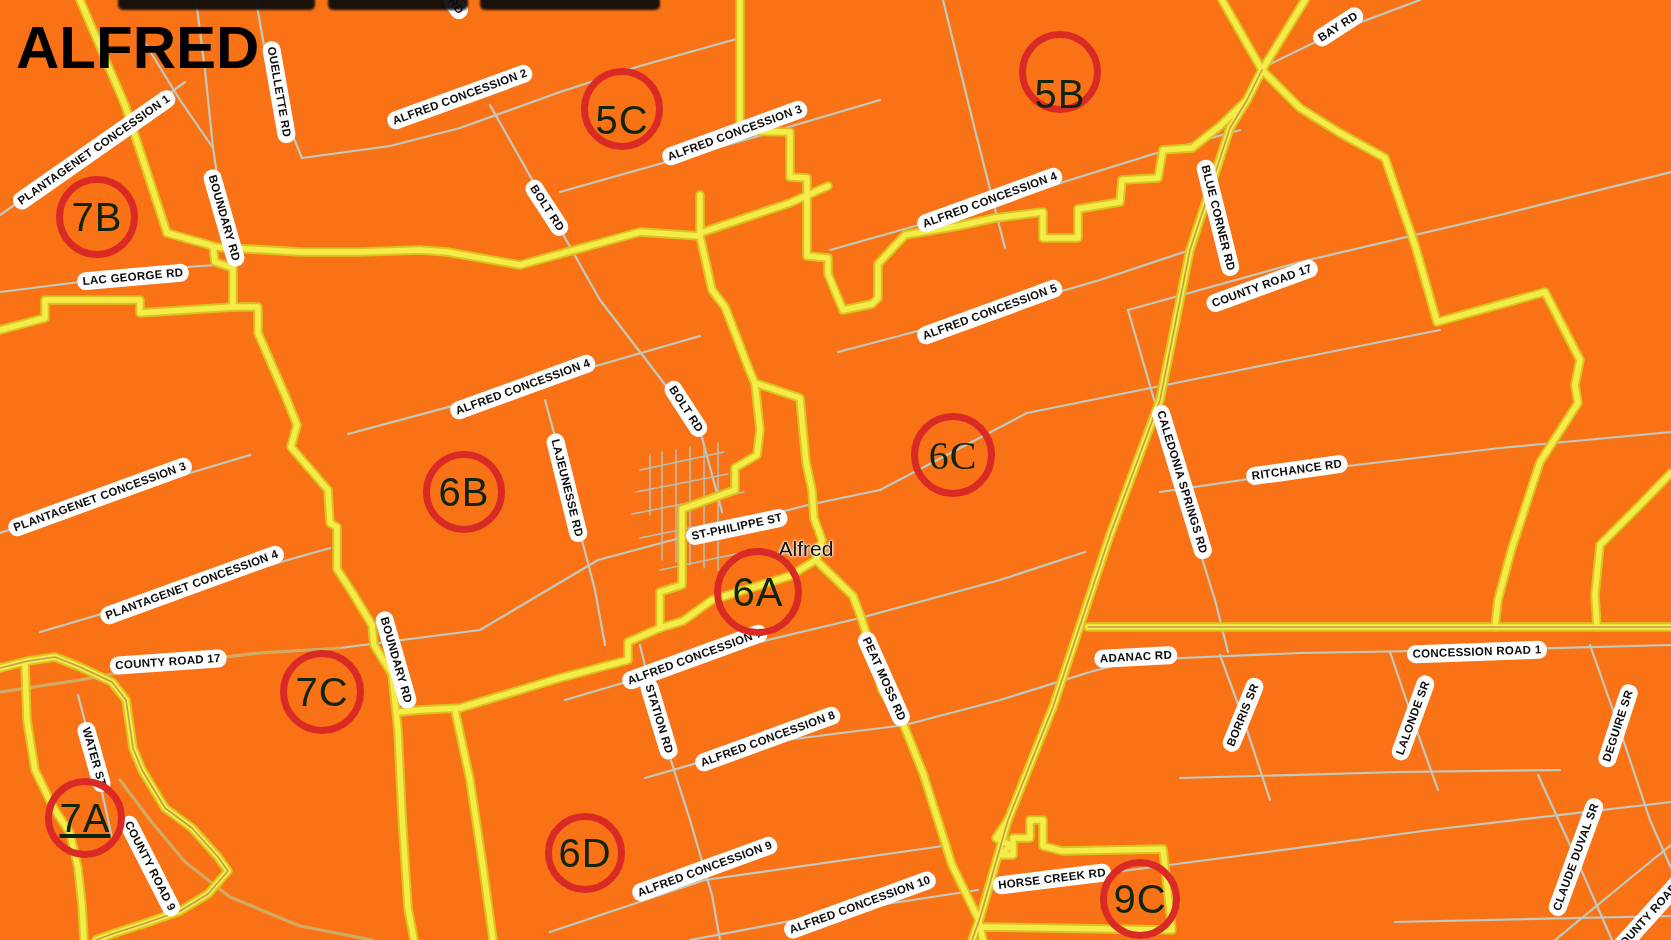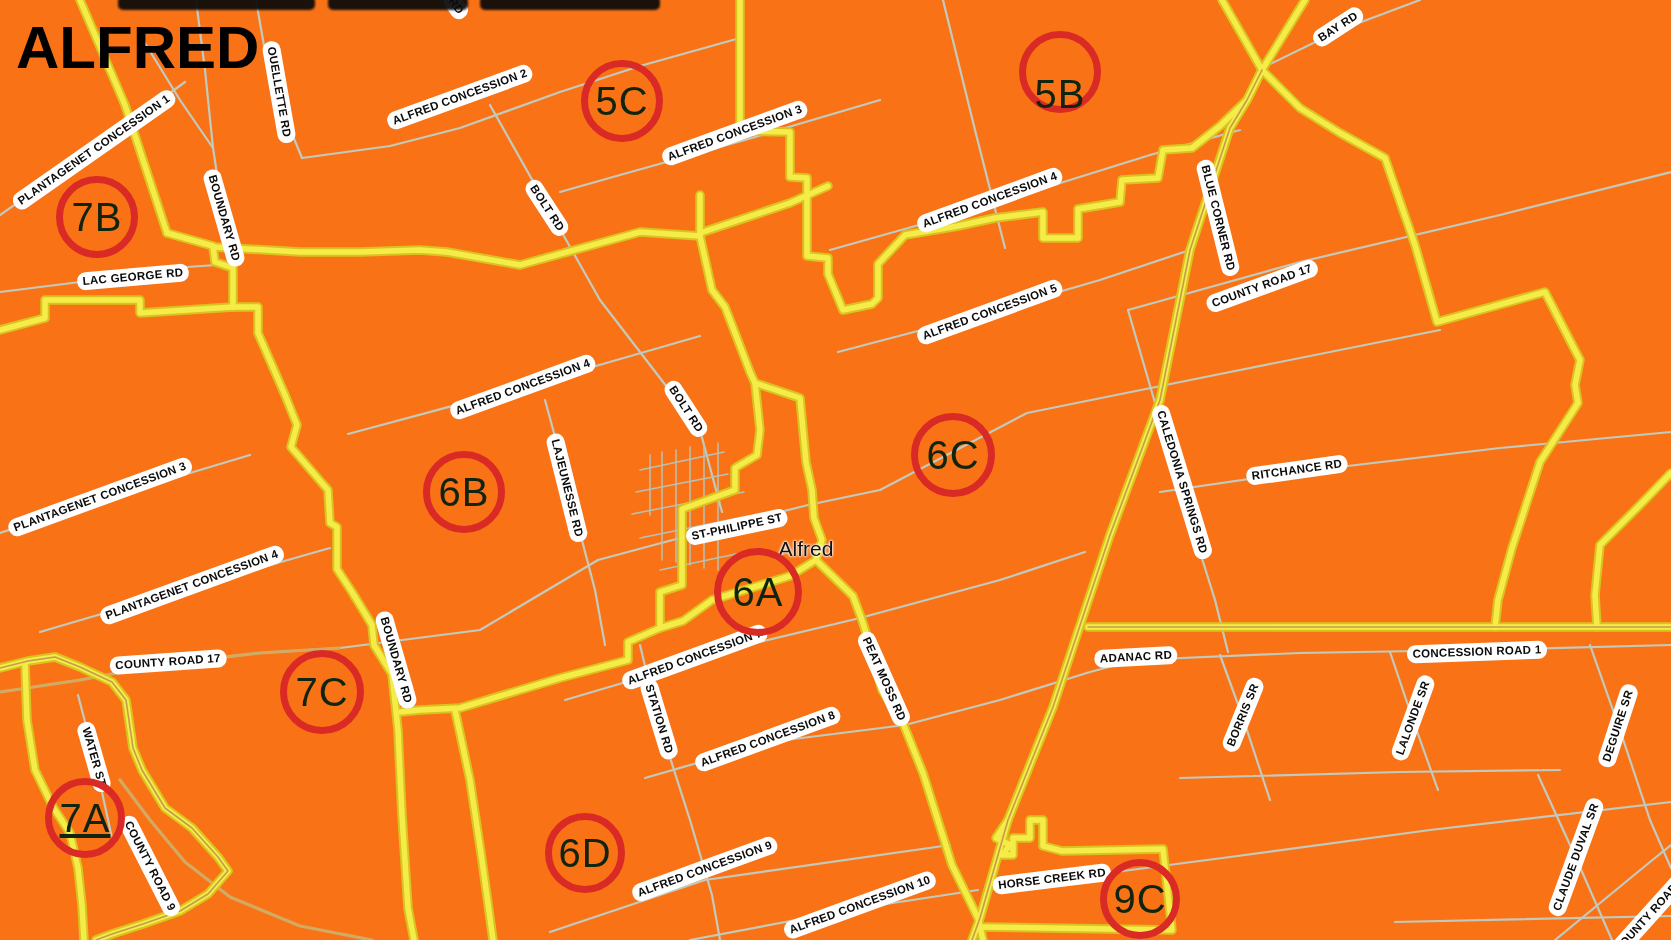--- a/index.html
+++ b/index.html
@@ -159,30 +159,30 @@
     <div class="road-label" style="left: 768px; top: 739px; transform: translate(-50%, -50%) rotate(-20deg); background: rgb(255, 255, 255); color: rgb(11, 11, 11);">ALFRED CONCESSION 8</div>
     <div class="road-label" style="left: 150px; top: 866px; transform: translate(-50%, -50%) rotate(63deg); background: rgb(255, 255, 255); color: rgb(11, 11, 11);">COUNTY ROAD 9</div>
     <div class="road-label" style="left: 705px; top: 869px; transform: translate(-50%, -50%) rotate(-20deg); background: rgb(255, 255, 255); color: rgb(11, 11, 11);">ALFRED CONCESSION 9</div>
     <div class="road-label" style="left: 860px; top: 905px; transform: translate(-50%, -50%) rotate(-20deg); background: rgb(255, 255, 255); color: rgb(11, 11, 11);">ALFRED CONCESSION 10</div>
     <div class="road-label" style="left: 1052px; top: 879px; transform: translate(-50%, -50%) rotate(-7deg); background: rgb(255, 255, 255); color: rgb(11, 11, 11);">HORSE CREEK RD</div>
     <div class="road-label" style="left: 1576px; top: 857px; transform: translate(-50%, -50%) rotate(-70deg); background: rgb(255, 255, 255); color: rgb(11, 11, 11);">CLAUDE DUVAL SR</div>
     <div class="road-label" style="left: 1652px; top: 912px; transform: translate(-50%, -50%) rotate(-48deg); background: rgb(255, 255, 255); color: rgb(11, 11, 11);">COUNTY ROAD 10</div>
     <div class="zone" style="width: 68px; height: 68px; border: 7px solid rgb(217, 42, 37); left: 56px; top: 176px; text-align: right;">
       <span style="color: rgb(16, 36, 15);">7B</span>
     </div>
-    <div class="zone" style="width: 68px; height: 68px; border: 7px solid rgb(217, 42, 37); left: 581px; top: 60px;">
+    <div class="zone" style="width: 68px; height: 68px; border: 7px solid rgb(217, 42, 37); left: 581px; top: 68px; align-items: flex-end;">
       <span style="color: rgb(16, 36, 15);">5C</span>
     </div>
     <div class="zone" style="width: 68px; height: 68px; border: 7px solid rgb(217, 42, 37); left: 1019px; top: 31px;">
       <span style="color: rgb(16, 36, 15); margin-top: 44px;">5B</span>
     </div>
     <div class="zone" style="width: 68px; height: 68px; border: 7px solid rgb(217, 42, 37); left: 423px; top: 451px;">
       <span style="color: rgb(16, 36, 15);">6B</span>
     </div>
-    <div class="zone" style="width: 70px; height: 70px; border: 7px solid rgb(217, 42, 37); left: 911px; top: 413px;">
+    <div class="zone" style="width: 70px; height: 70px; border: 7px solid rgb(217, 42, 37); left: 911px; top: 413px; font-family: Liberation Serif, serif;">
       <span style="color: rgb(16, 36, 15);">6C</span>
     </div>
     <div class="zone" style="width: 74px; height: 74px; border: 7px solid rgb(217, 42, 37); left: 714px; top: 548px; justify-content: center;">
       <span style="color: rgb(16, 36, 15);">6A</span>
     </div>
     <div class="zone" style="width: 70px; height: 70px; border: 7px solid rgb(217, 42, 37); left: 280px; top: 650px;">
       <span style="color: rgb(16, 36, 15); text-align: center;">7C</span>
     </div>
     <div class="zone" style="width: 66px; height: 66px; border: 7px solid rgb(217, 42, 37); left: 45px; top: 778px;">
       <span style="color: rgb(16, 36, 15); text-decoration: underline;">7A</span>

